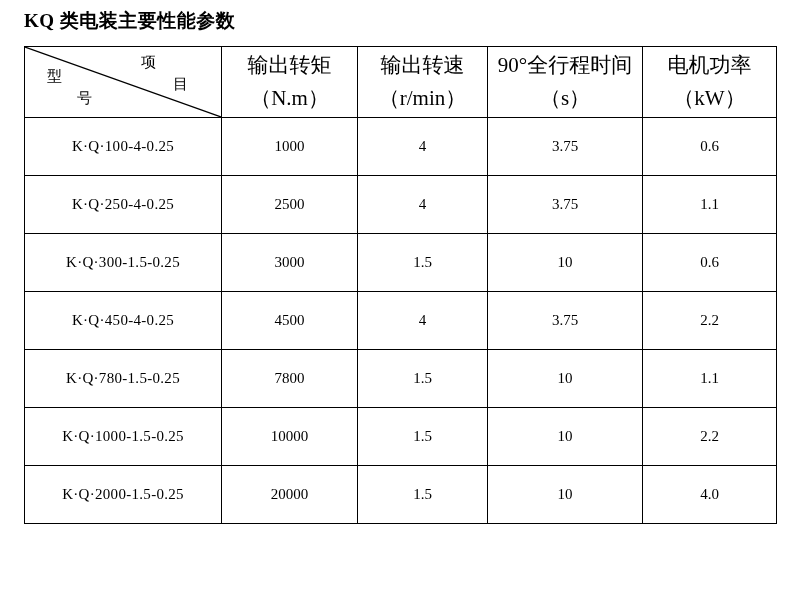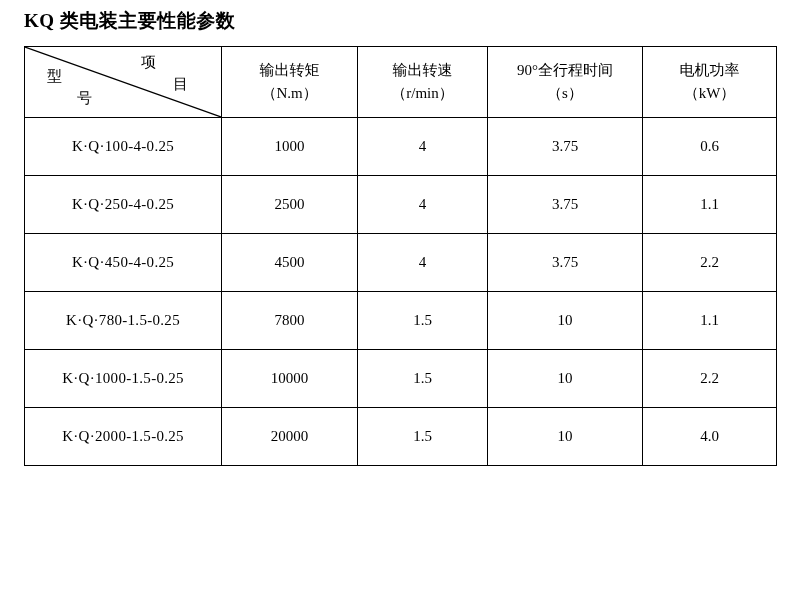--- a/index.html
+++ b/index.html
@@ -92,21 +92,21 @@
   }
   .corner-cell .lbl-item-2 {
     position: absolute;
     left: 148px;
     top: 28px;
     font-size: 15px;
     white-space: nowrap;
   }
   .hdr-two-line {
     line-height: 1.55;
-    font-size: 15px;
+    font-size: 21px;
   }
   .hdr-two-line .l2 {
     display: block;
   }
   .model-cell {
     letter-spacing: 0.3px;
     font-family: Liberation Serif, serif;
   }
 </style>
 </head>
@@ -169,20 +169,27 @@
         <td>0.6</td>
       </tr>
       <tr class="data-row">
         <td class="model-cell">K·Q·250-4-0.25</td>
         <td>2500</td>
         <td>4</td>
         <td>3.75</td>
         <td>1.1</td>
       </tr>
       <tr class="data-row">
+        <td class="model-cell">K·Q·300-1.5-0.25</td>
+        <td>3000</td>
+        <td>1.5</td>
+        <td>10</td>
+        <td>0.6</td>
+      </tr>
+      <tr class="data-row">
         <td class="model-cell">K·Q·450-4-0.25</td>
         <td>4500</td>
         <td>4</td>
         <td>3.75</td>
         <td>2.2</td>
       </tr>
       <tr class="data-row">
         <td class="model-cell">K·Q·780-1.5-0.25</td>
         <td>7800</td>
         <td>1.5</td>

